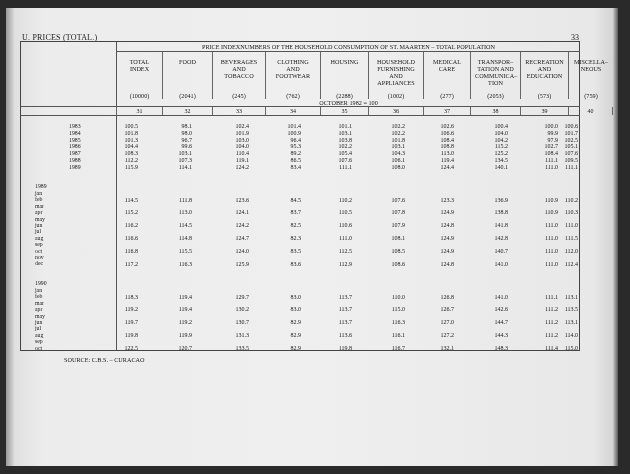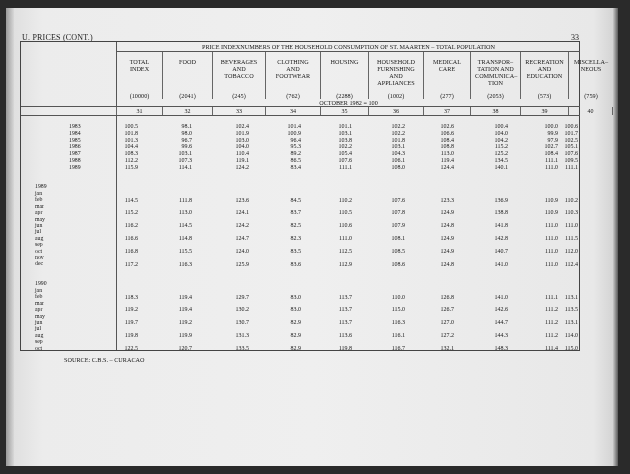--- a/index.html
+++ b/index.html
@@ -29,21 +29,21 @@
   .v { position:absolute; text-align:right; width:30px; }
   .source { position:absolute; left:58px; top:348px; font-size:6.2px; }
 </style>
 </head>
 <body>
 
 <div class="page">
   <div class="spine"></div>
   <div class="redge"></div>
 
-  <div class="section-title">U. PRICES (CONT.)</div>
+  <div class="section-title">U. PRICES (TOTAL.)</div>
   <div class="page-number">33</div>
 
   <div class="tbl" id="tbl">
     <div class="stubcol"></div>
     <div class="maintitle">PRICE INDEXNUMBERS OF THE HOUSEHOLD CONSUMPTION OF ST. MAARTEN – TOTAL POPULATION</div>
     <div id="hdrs">
         <div class="hcol" style="left: 96px; width: 46px;">
           <div style="padding:6px 4px 0 4px;">TOTAL INDEX</div>
           <div class="w">(10000)</div>
         </div>

